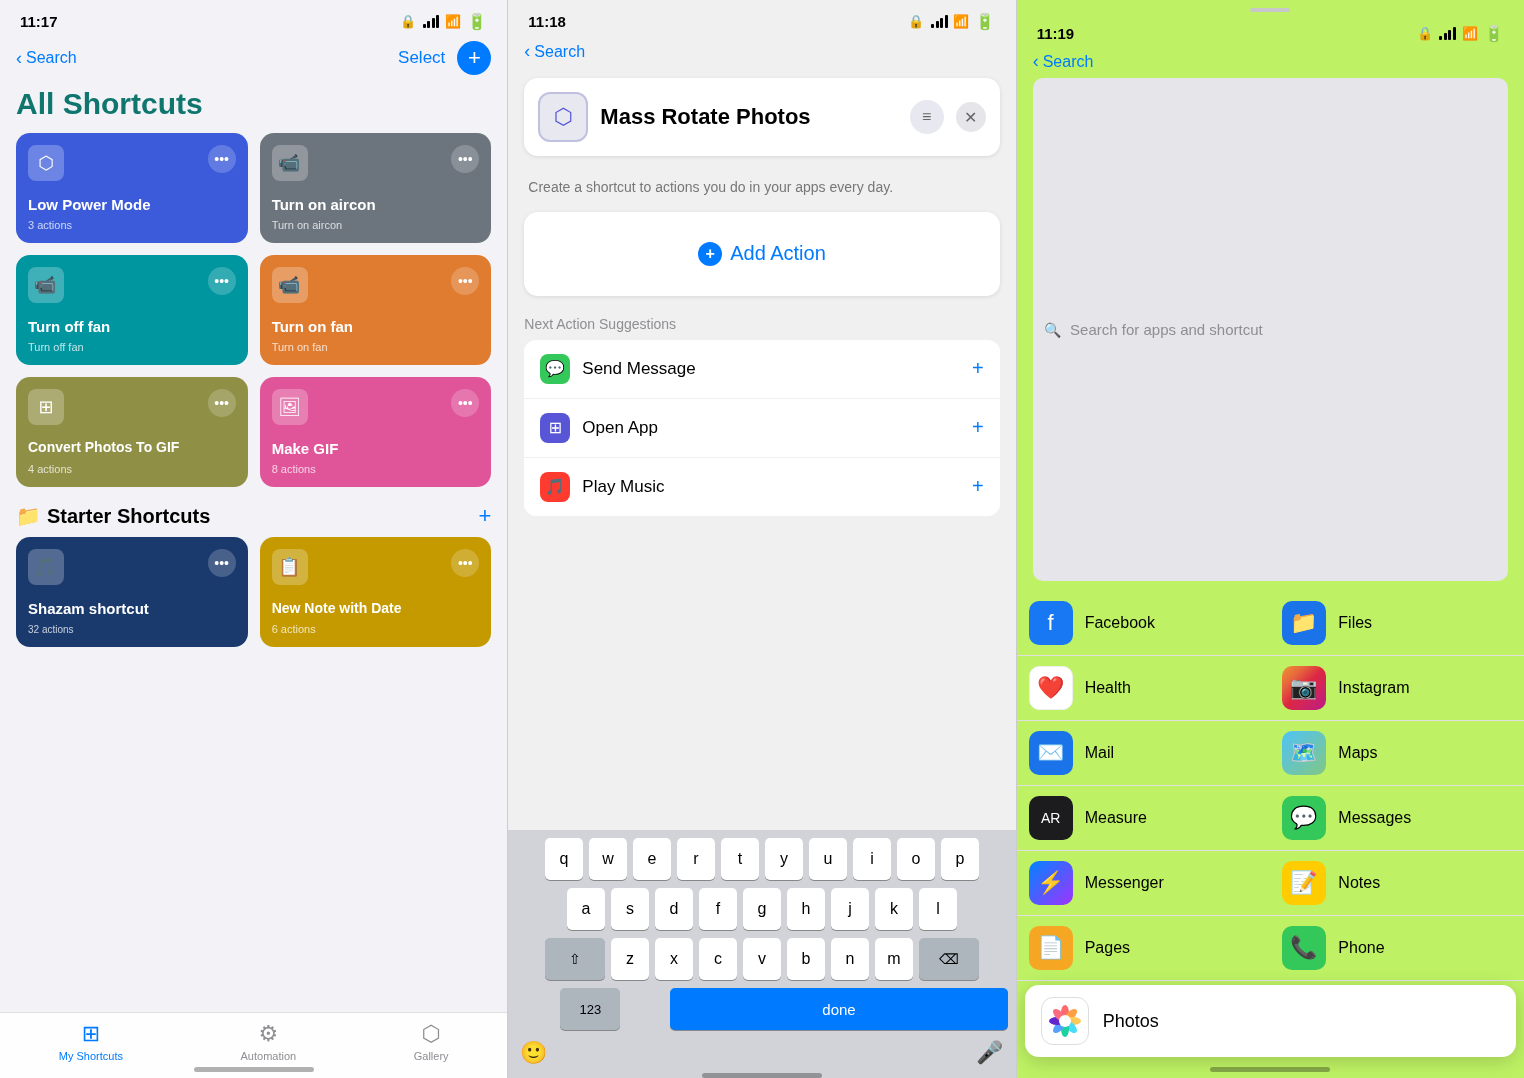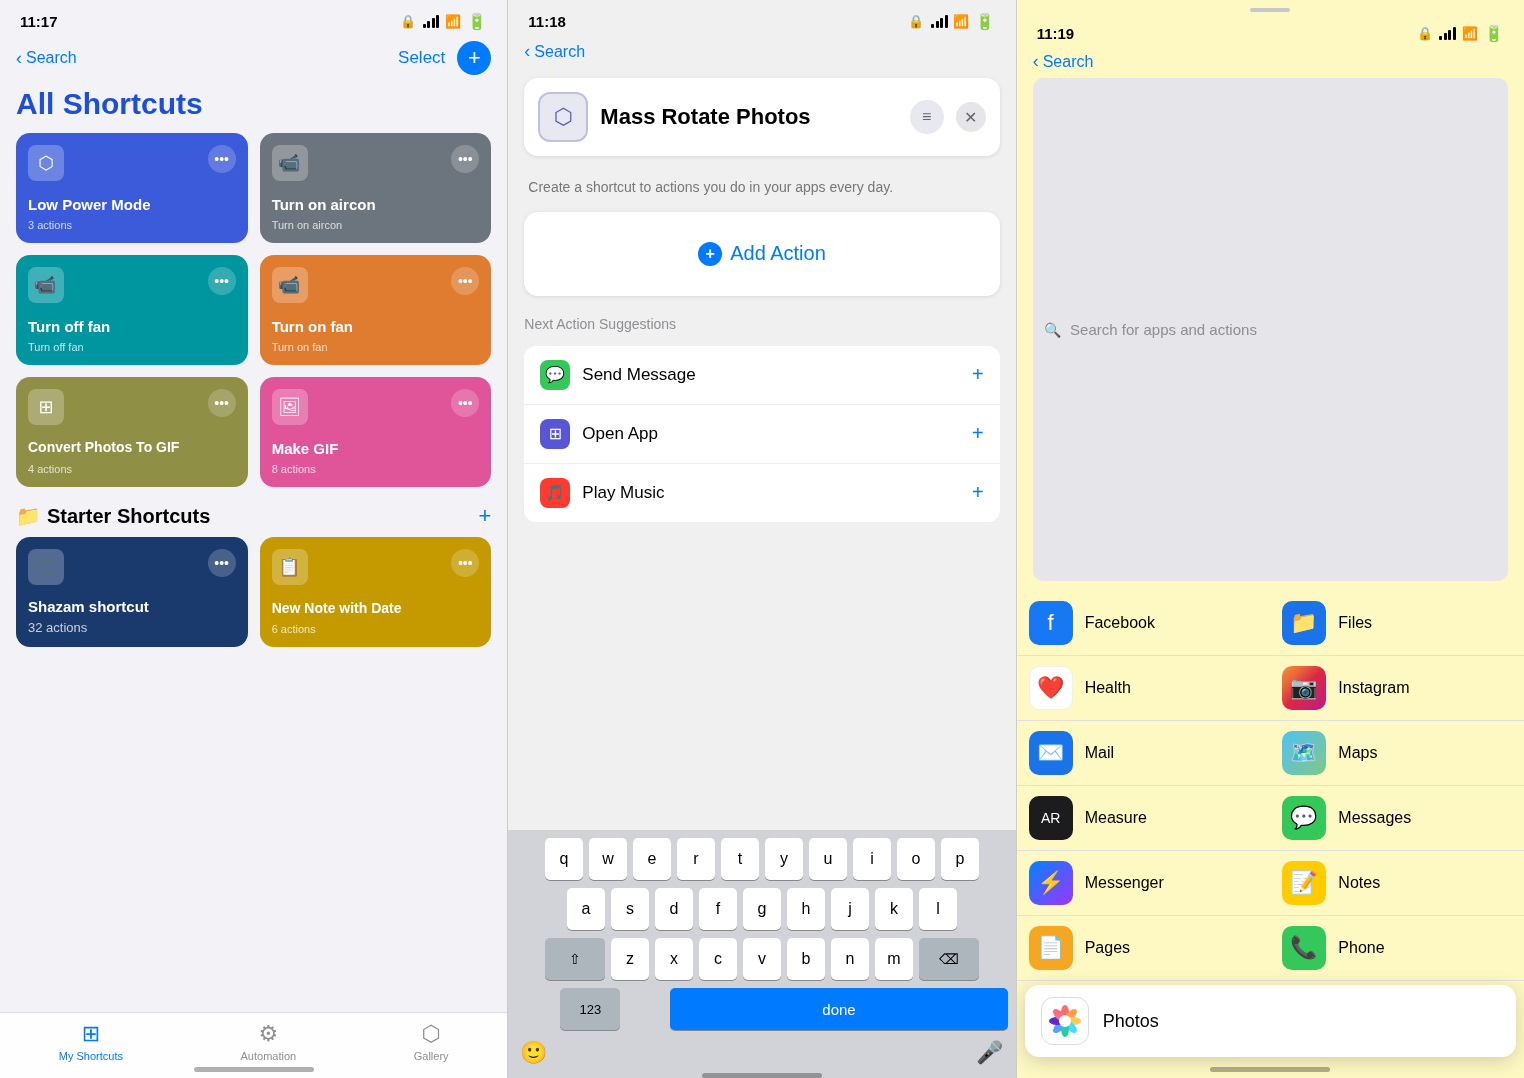--- a/index.html
+++ b/index.html
@@ -76,21 +76,21 @@
       background: #007aff;
       border-radius: 50%;
       display: flex; align-items: center; justify-content: center;
       color: #fff;
       font-size: 22px;
       font-weight: 300;
     }
     .page-title {
       font-size: 30px;
       font-weight: 700;
-      color: #1d4ed8;
+      color: #0f766e;
       padding: 4px 16px 12px;
     }
 
     
     .shortcuts-grid {
       display: grid;
       grid-template-columns: 1fr 1fr;
       gap: 12px;
       padding: 0 16px;
     }
@@ -274,21 +274,21 @@
       font-weight: 500;
       color: #007aff;
     }
 
     .suggestions-section {
       padding: 20px 16px 8px;
     }
     .suggestions-title {
       font-size: 14px;
       color: #8e8e93;
-      margin-bottom: 14px;
+      margin-bottom: 8px;
       font-weight: 500;
     }
     .suggestion-row {
       background: #fff;
       border-radius: 0;
       padding: 14px 16px;
       display: flex;
       align-items: center;
       gap: 12px;
       border-bottom: 1px solid #f0f0f0;
@@ -356,21 +356,21 @@
     .kb-bottom-row .kb-key.blue { flex: 1.5; }
     .emoji-mic-row {
       display: flex;
       justify-content: space-between;
       padding: 6px 8px 8px;
     }
     .emoji-mic-row span { font-size: 22px; color: #555; }
 
     
     .panel3 {
-      background: #fef9c3;
+      background: #bef264;
     }
     .search-icon { color: #8e8e93; font-size: 14px; }
     .search-placeholder { color: #8e8e93; font-size: 15px; }
 
     .category-tabs {
       display: flex;
       margin: 0 16px 8px;
       border-radius: 9px;
       background: #e5e5ea;
       padding: 2px;
@@ -570,21 +570,21 @@
     </div>
 
     <div class="starter-grid">
 
       <div class="shortcut-card card-navy">
         <div class="card-top">
           <div class="card-icon">🎵</div>
           <div class="card-menu">•••</div>
         </div>
         <div style="color:#fff;font-size:15px;font-weight:600;margin-top:8px;">Shazam shortcut</div>
-        <div style="color:rgba(255,255,255,0.75);font-size:13px;">32 actions</div>
+        <div style="color:rgba(255,255,255,0.75);font-size:10px;">32 actions</div>
       </div>
 
       <div class="shortcut-card card-gold">
         <div class="card-top">
           <div class="card-icon">📋</div>
           <div class="card-menu">•••</div>
         </div>
         <div style="color:#fff;font-size:14px;font-weight:600;margin-top:8px;">New Note with Date</div>
         <div style="color:rgba(255,255,255,0.75);font-size:11px;">6 actions</div>
       </div>
@@ -742,21 +742,21 @@
 
     <div style="display:flex;align-items:center;padding:2px 16px 6px;gap:8px;">
       <div class="back-link">
         <span class="back-chevron">‹</span>
         <span>Search</span>
       </div>
     </div>
 
     <div class="search-bar-inner" style="margin:0 16px 10px;">
       <span class="search-icon">🔍</span>
-      <span class="search-placeholder">Search for apps and actions</span>
+      <span class="search-placeholder">Search for apps and shortcut</span>
     </div>
 
 
     <div style="flex:1;overflow:hidden;">
 
       <div class="app-grid-pair">
         <div class="app-col">
           <div class="app-icon-wrap app-fb">
               <span>f</span>
             </div>

